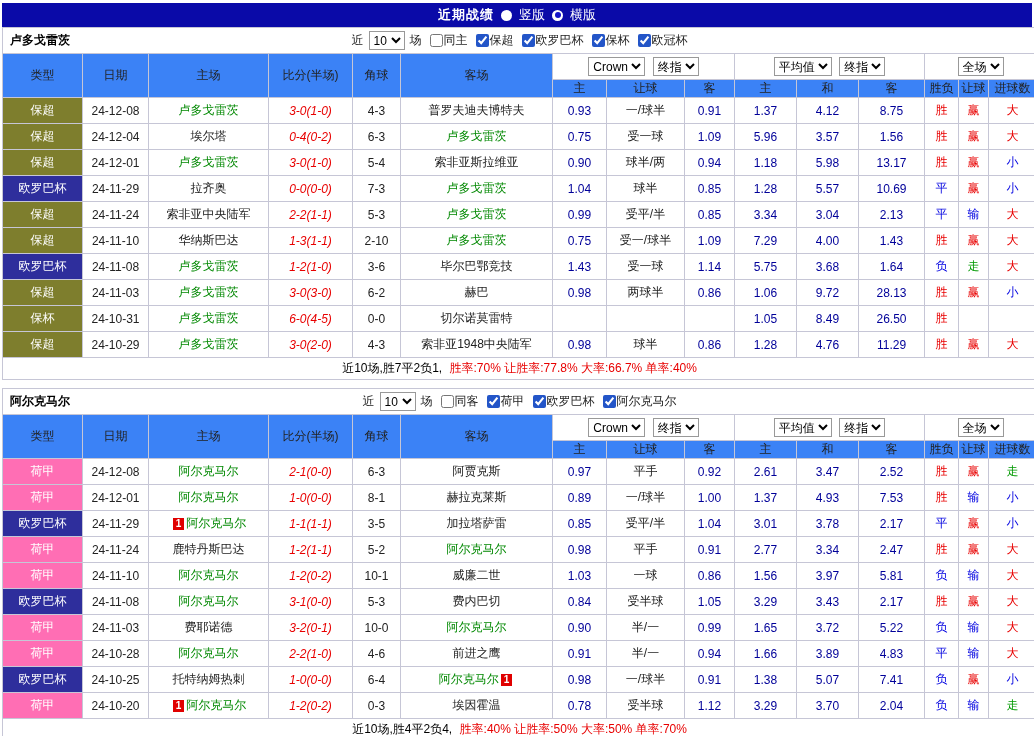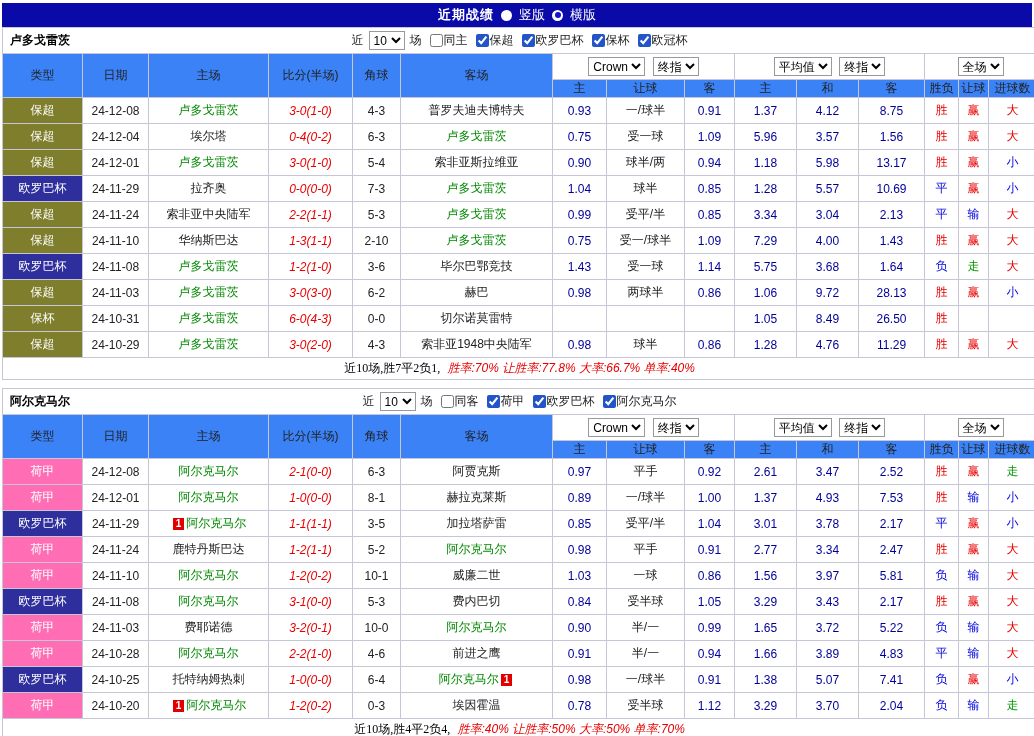--- a/index.html
+++ b/index.html
@@ -64,22 +64,22 @@
   .focus { color: #008800; }
   .score { color: #e80000; font-style: italic; }
   .odds  { color: #000099; }
   .c-red   { color: #e80000; }
   .c-blue  { color: #0000e0; }
   .c-green { color: #009900; }
   .card-badge {
     display: inline-block; background: #e00000; color: #fff;
     font-size: 10px; line-height: 12px; padding: 0 3px; margin: 0 2px; font-weight: bold;
   }
-  .sum-plain { color: #000; font-family: Liberation Serif, serif; }
-  .sum-stats { color: #e80000; margin-left: 4px; font-style: italic; }
+  .sum-plain { color: #000; }
+  .sum-stats { color: #e80000; margin-left: 4px; }
   .gap { height: 8px; }
 </style>
 </head>
 <body>
 
 <div class="page">
 
   <div class="titlebar">
     <span class="t">近期战绩</span>
     <span class="radio"></span>
@@ -304,21 +304,21 @@
           <td class="odds">9.72</td>
           <td class="odds">28.13</td>
           <td class="c-red">胜</td>
           <td class="c-red">赢</td>
           <td class="c-blue">小</td>
         </tr>
         <tr>
           <td class="t-olive">保杯</td>
           <td>24-10-31</td>
           <td><span class="focus">卢多戈雷茨</span></td>
-          <td class="score">6-0(4-3)</td>
+          <td class="score">6-0(4-5)</td>
           <td>0-0</td>
           <td><span>切尔诺莫雷特</span></td>
           <td class="odds"></td>
           <td></td>
           <td class="odds"></td>
           <td class="odds">1.05</td>
           <td class="odds">8.49</td>
           <td class="odds">26.50</td>
           <td class="c-red">胜</td>
           <td></td>

